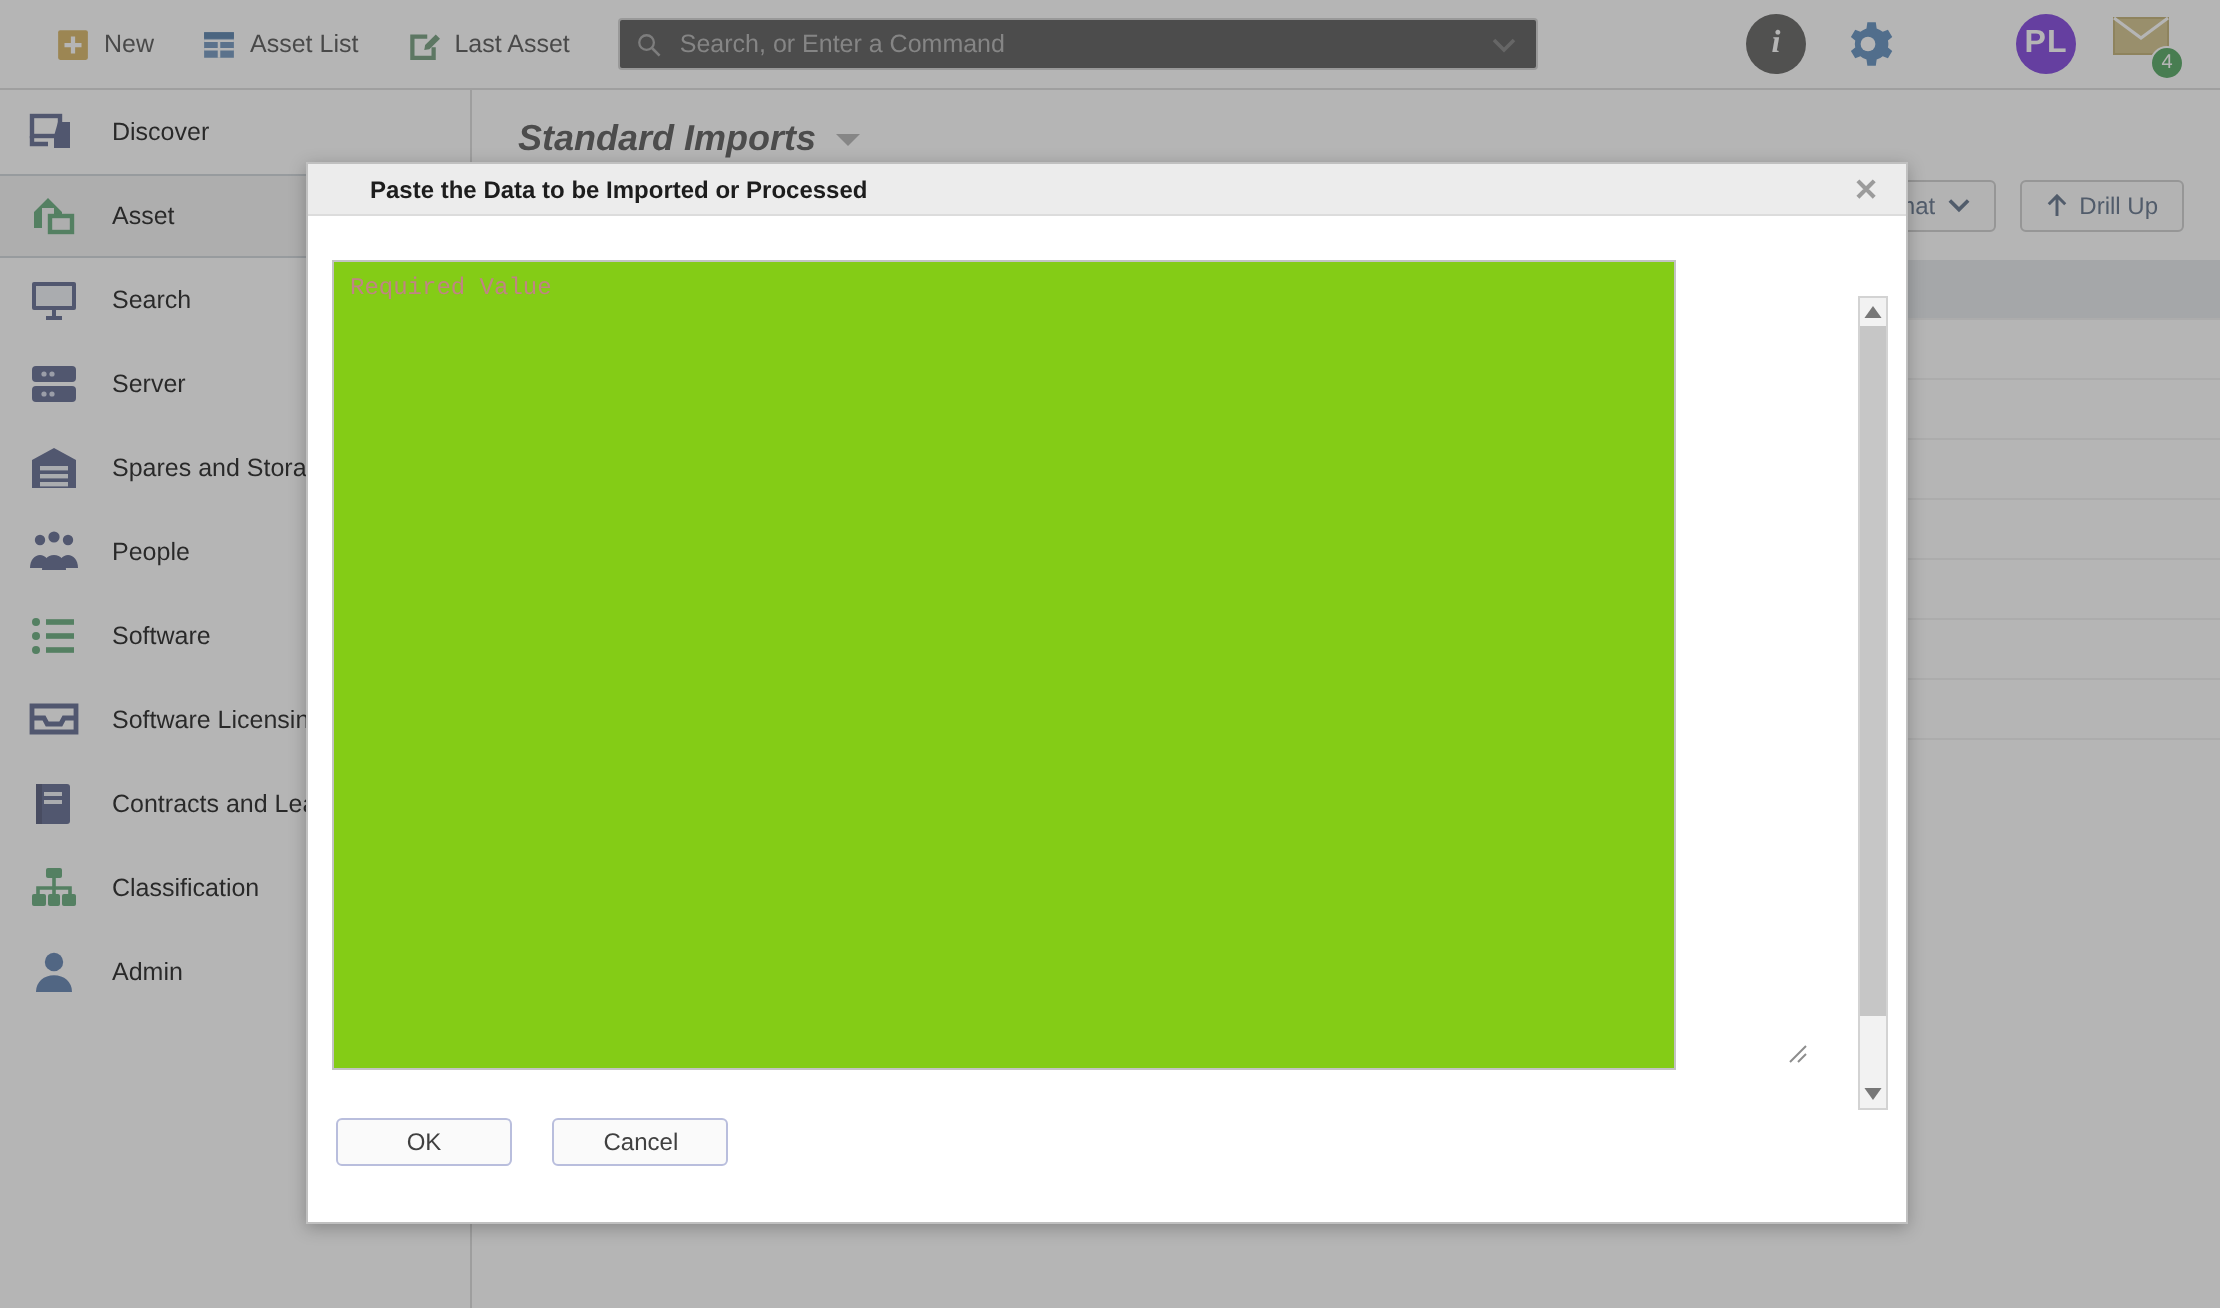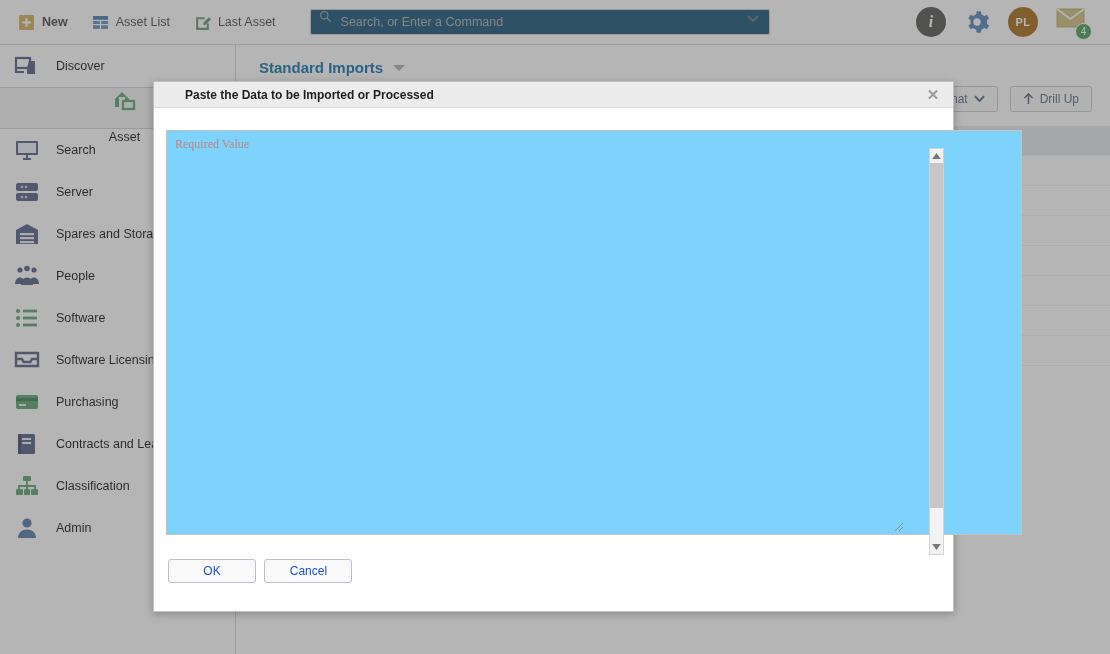--- a/index.html
+++ b/index.html
@@ -20,47 +20,47 @@
   .topbar {
     position: absolute; left: 0; top: 0; width: 1110px; height: 45px;
     background: #ffffff; border-bottom: 1px solid #d8d8d8;
     display: flex; align-items: center;
   }
   .tb-item {
     display: flex; align-items: center; gap: 7px;
     height: 45px; padding: 0 12px; cursor: pointer;
     font-size: 12.5px; color: #3b3b3b;
   }
-  .tb-item:first-child { padding-left: 18px; font-weight: bold; }
+  .tb-item:first-child { padding-left: 28px; }
   .tb-icon { width: 17px; height: 17px; flex: 0 0 auto; display: block; }
 
   .searchbox {
-    margin-left: 22px; width: 460px; height: 26px;
-    border: 1px solid #cdcdcd; background: #0c4a6e;
-    display: flex; padding: 0 8px;
+    margin-left: 12px; width: 460px; height: 26px;
+    border: 1px solid #cdcdcd; background: #404040;
+    display: flex; align-items: center; padding: 0 8px;
     border-radius: 2px;
   }
   .searchbox .mag { width: 13px; height: 13px; margin-right: 7px; flex:0 0 auto;}
   .search-input {
     border: 0; outline: 0; background: transparent; flex: 1;
     font-family: "Liberation Sans", sans-serif; font-size: 12.5px; color: #9a9a9a;
   }
   .search-input::placeholder { color: #a8a8a8; }
   .search-caret { width: 16px; height: 16px; flex:0 0 auto; }
 
   .topbar-right {
     margin-left: auto; display: flex; align-items: center;
     gap: 18px; padding-right: 20px;
   }
   .circ { width: 30px; height: 30px; border-radius: 50%; display:flex;
           align-items:center; justify-content:center; cursor:pointer; }
   .info-circ { background: #4a4a48; color:#fff; font-style: italic;
                font-family: "Liberation Serif", serif; font-weight: bold; font-size: 16px; }
-  .avatar-circ { background: #a16207; color:#fff; font-size: 11px; font-weight: bold;
-                 letter-spacing: .5px; }
+  .avatar-circ { background: #6d28d9; color:#fff; font-size: 16px; font-weight: bold;
+                 letter-spacing: .5px; margin-left: 43px; }
   .mail-wrap { position: relative; width: 34px; height: 30px; cursor:pointer; }
   .mail-badge {
     position: absolute; right: -2px; bottom: -3px;
     width: 17px; height: 17px; border-radius: 50%;
     background: #3a9a4a; color:#fff; font-size: 10px;
     display:flex; align-items:center; justify-content:center;
     border: 1px solid #ffffff;
   }
 
   
@@ -68,30 +68,30 @@
     position: absolute; left: 0; top: 45px; width: 236px; bottom: 0;
     background: #ffffff; border-right: 1px solid #d5d5d5;
   }
   .side-item {
     display: flex; align-items: center; height: 42px;
     padding-left: 14px; gap: 16px; cursor: pointer;
     font-size: 12.5px; color: #000000;
   }
   .side-item.selected {
     background: #f3f3f3;
-    border-top: 1px solid #c9cfd6; border-bottom: 1px solid #c9cfd6; flex-direction: column;
+    border-top: 1px solid #c9cfd6; border-bottom: 1px solid #c9cfd6;
   }
   .side-icon { width: 26px; height: 26px; flex: 0 0 auto; }
   .side-label { white-space: nowrap; }
 
   
   .content { position: absolute; left: 237px; top: 45px; right: 0; bottom: 0;
              background: #ffffff; }
   .page-title-row { display:flex; align-items:center; gap: 10px; padding: 14px 0 0 22px; }
-  .page-title { font-size: 15px; font-weight: bold; color: #0369a1; }
+  .page-title { font-size: 18px; font-weight: bold; color: #404040; font-style: italic; }
   .tri-down { width: 0;height:0;border-left:6px solid transparent;
               border-right:6px solid transparent;border-top:6px solid #a9a9a9; }
 
   .toolbar { display:flex; align-items:center; padding: 10px 0 0 20px; gap: 12px; }
   .tbtn {
     height: 26px; min-width: 78px; padding: 0 12px;
     border: 1px solid #c6c6c6; border-radius: 3px; background: #fbfbfb;
     display:flex; align-items:center; justify-content:center; gap:6px;
     font-size: 12px; color: #4a5d78; cursor: pointer;
   }
@@ -123,46 +123,46 @@
     font-size: 12px; font-weight: bold; color: #1d1d1d;
   }
   .modal-close {
     margin-left: auto; width: 40px; height: 26px;
     display:flex; align-items:center; justify-content:center;
     color: #9b9b9b; font-size: 15px; cursor: pointer;
   }
   .modal-body { position: relative; padding: 22px 14px 0 12px; }
   .ta-wrap { position: relative; width: 740px; height: 405px; }
   .ta {
-    width: 856px; height: 405px; resize: none;
-    background: #7dd3fc; border: 1px solid #c3c3c3;
-    font-family: Liberation Serif, serif; font-size: 12px;
+    width: 672px; height: 405px; resize: none;
+    background: #84cc16; border: 1px solid #c3c3c3;
+    font-family: Liberation Mono, monospace; font-size: 12px;
     color: #333; padding: 6px 8px; outline: none;
   }
   .ta::placeholder { color: #c08484; }
   .ta-resize {
     position: absolute; right: 2px; bottom: 3px; width: 11px; height: 11px;
     pointer-events: none;
   }
   .modal-scroll {
     position: absolute; right: 9px; top: 40px; width: 15px; height: 407px;
     background: #f2f2f2; border: 1px solid #d3d3d3;
   }
   .sc-arrow { width: 13px; height: 14px; display:flex; align-items:center;
               justify-content:center; cursor:pointer; }
   .sc-thumb {
     position: absolute; left: 0; top: 14px; width: 13px; height: 345px;
     background: #c6c6c6;
   }
   .modal-foot { position: absolute; left: 0; bottom: 0; width: 100%; padding: 0 0 28px 14px; }
   .mbtn {
     display:inline-flex; align-items:center; justify-content:center;
-    width: 88px; height: 24px; margin-right: 4px;
+    width: 88px; height: 24px; margin-right: 16px;
     border: 1px solid #b9bedd; border-radius: 3px; background: #fafafa;
-    font-size: 12px; color: #1d4ed8; cursor: pointer;
+    font-size: 12px; color: #404040; cursor: pointer;
     font-family: "Liberation Sans", sans-serif;
   }
 </style>
 </head>
 <body>
 
 <div id="root">
 
   <div id="app">
 
@@ -302,28 +302,20 @@
 
       <div class="side-item">
         <svg class="side-icon" viewBox="0 0 26 26">
           <path d="M2 6h22v13H2z" fill="none" stroke="#4a5480" stroke-width="2.4"></path>
           <path d="M2 12h6l1.6 3h6.8l1.6-3h6" fill="none" stroke="#4a5480" stroke-width="2.4"></path>
         </svg>
         <span class="side-label">Software Licensing</span>
       </div>
 
 
-      <div class="side-item">
-        <svg class="side-icon" viewBox="0 0 26 26">
-          <rect x="2" y="6" width="22" height="14" rx="2" fill="#4f9e68"></rect>
-          <rect x="2" y="9" width="22" height="3" fill="#2f7a49"></rect>
-          <rect x="5" y="15" width="7" height="2" fill="#eaf5ee"></rect>
-        </svg>
-        <span class="side-label">Purchasing</span>
-      </div>
 
       <div class="side-item">
         <svg class="side-icon" viewBox="0 0 26 26">
           <rect x="4" y="3" width="17" height="20" rx="1.5" fill="#4a5480"></rect>
           <rect x="8" y="7" width="9" height="2" fill="#eceff5"></rect>
           <rect x="8" y="11" width="9" height="2" fill="#eceff5"></rect>
           <rect x="4" y="3" width="3" height="20" fill="#394066"></rect>
         </svg>
         <span class="side-label">Contracts and Leases</span>
       </div>

